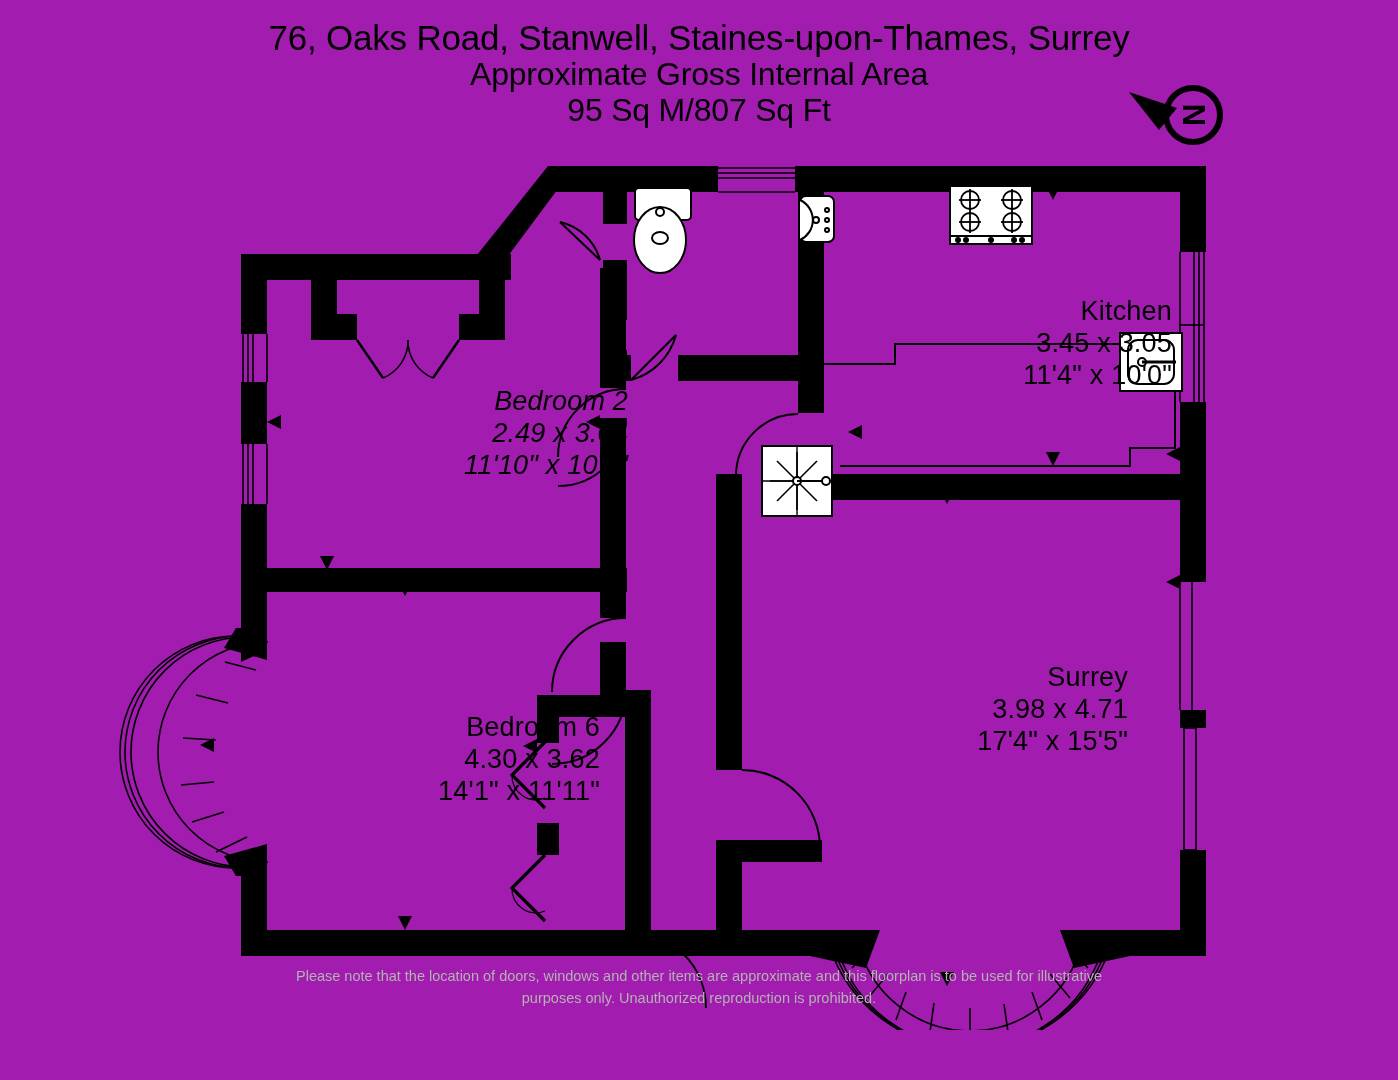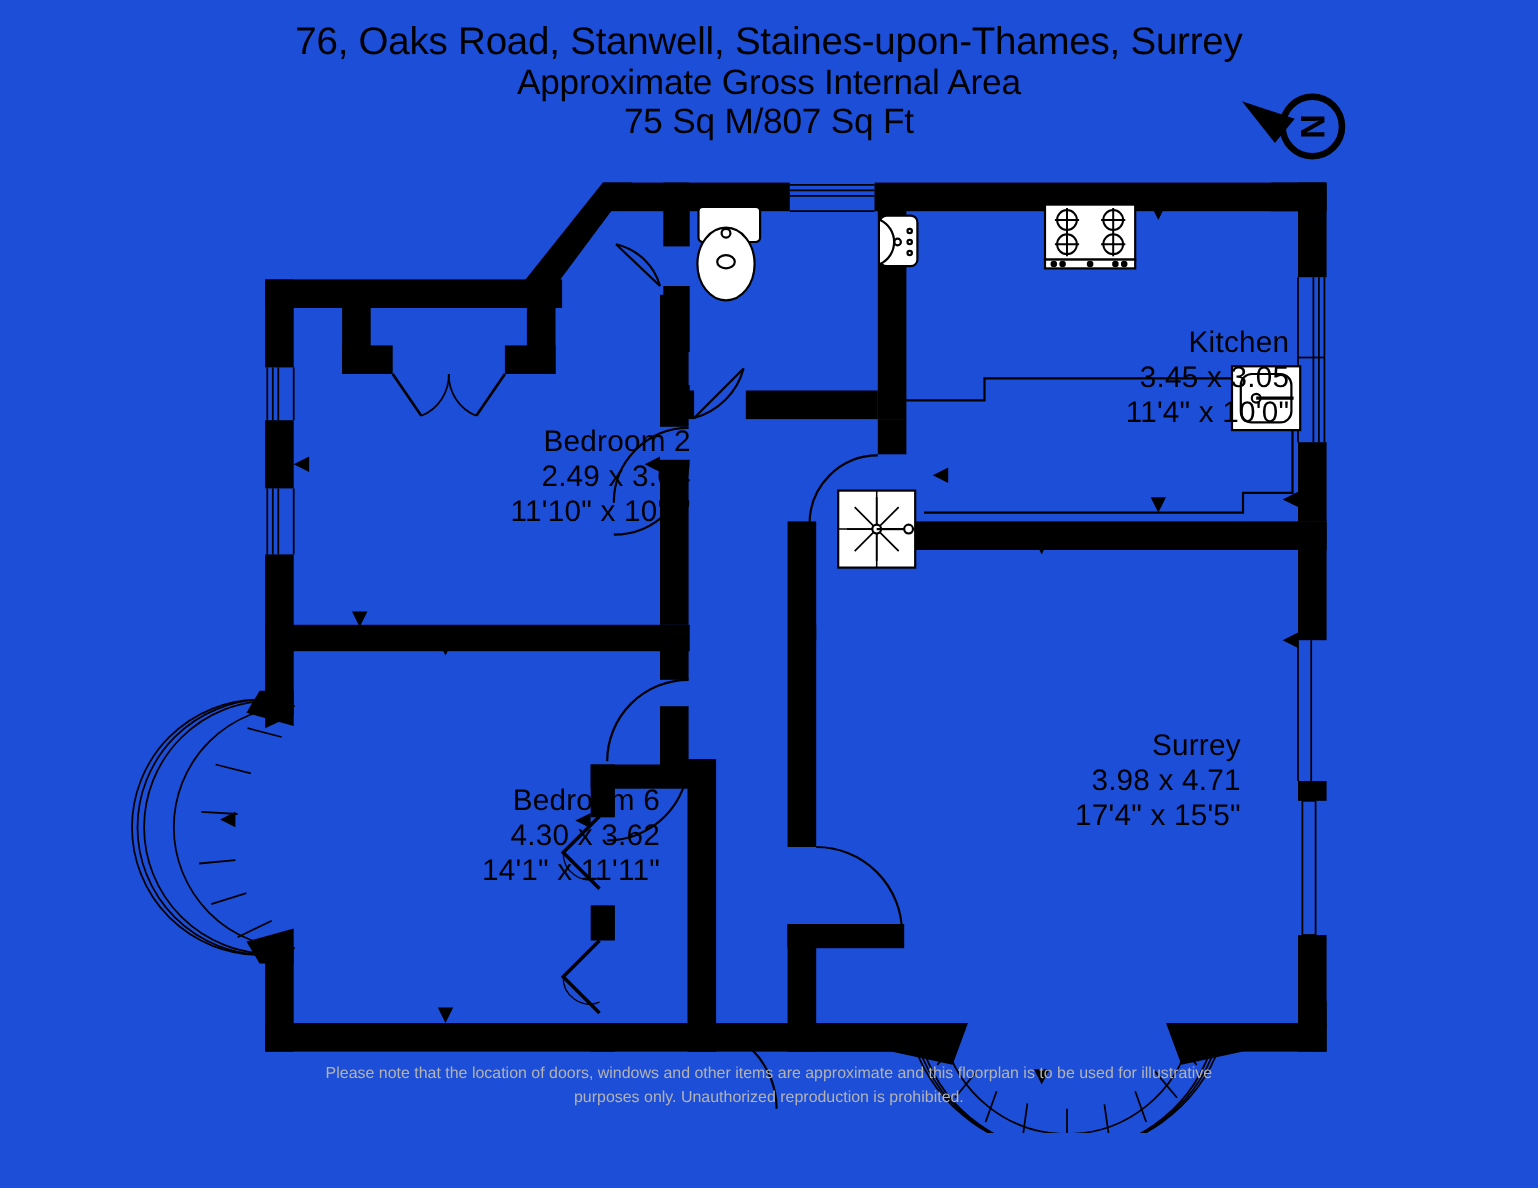--- a/index.html
+++ b/index.html
@@ -13,21 +13,21 @@
     height: 1080px;
     font-family: "Liberation Sans", sans-serif;
     color: #000000;
     overflow: hidden;
     position: relative;
   }
   #page {
     position: relative;
     width: 1398px;
     height: 1080px;
-    background: #1d4ed8;
+    background: #a21caf;
   }
 
   
   .header {
     position: absolute;
     left: 0;
     top: 18px;
     width: 1398px;
     text-align: center;
     line-height: 1.12;
@@ -71,21 +71,21 @@
   }
   .room-label .rl-name {
     font-size: 27px;
     letter-spacing: 0.2px;
   }
   .room-label .rl-dim {
     font-size: 27px;
     letter-spacing: 0.2px;
   }
 
-  #label-bedroom2 { left: 248px; top: 386px; width: 380px; }
+  #label-bedroom2 { left: 248px; top: 386px; width: 380px; font-style: italic; }
   #label-bedroom1 { left: 220px; top: 712px; width: 380px; }
   #label-kitchen  { left: 872px; top: 296px; width: 300px; }
   #label-lounge   { left: 828px; top: 662px; width: 300px; }
 
   
   .footer {
     position: absolute;
     left: 0;
     top: 965px;
     width: 1398px;
@@ -97,21 +97,21 @@
   .footer .fl { display: block; }
 </style>
 </head>
 <body>
 
 <div id="page">
 
   <div class="header">
     <div class="title-line l1">76, Oaks Road, Stanwell, Staines-upon-Thames, Surrey</div>
     <div class="title-line l2">Approximate Gross Internal Area</div>
-    <div class="title-line l3">75 Sq M/807 Sq Ft</div>
+    <div class="title-line l3">95 Sq M/807 Sq Ft</div>
   </div>
 
   <div class="compass">
     <svg width="115" height="80" viewBox="0 0 115 80">
 
       <path d="M4 14 L52 30 L34 52 Z" fill="#000"></path>
 
       <circle cx="68" cy="37" r="27" fill="none" stroke="#000" stroke-width="6"></circle>
 
       <g transform="rotate(90 68 37)">

